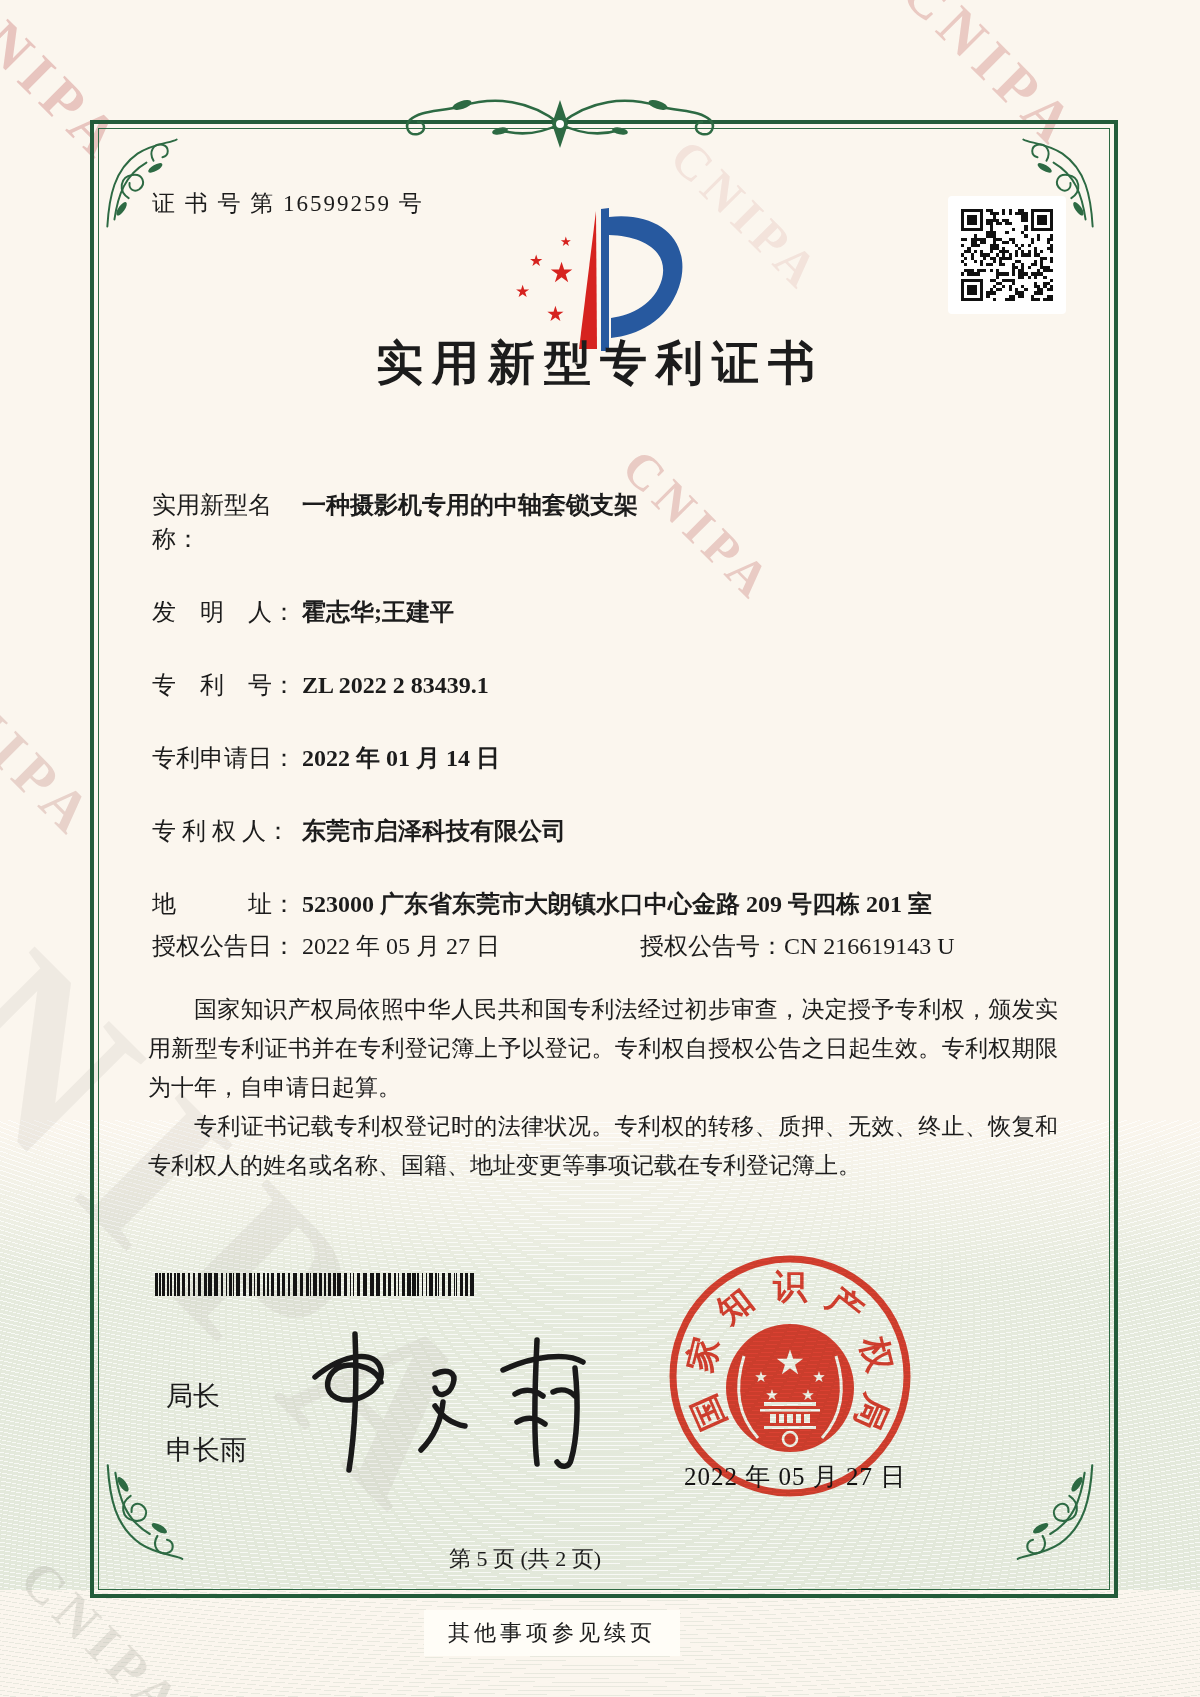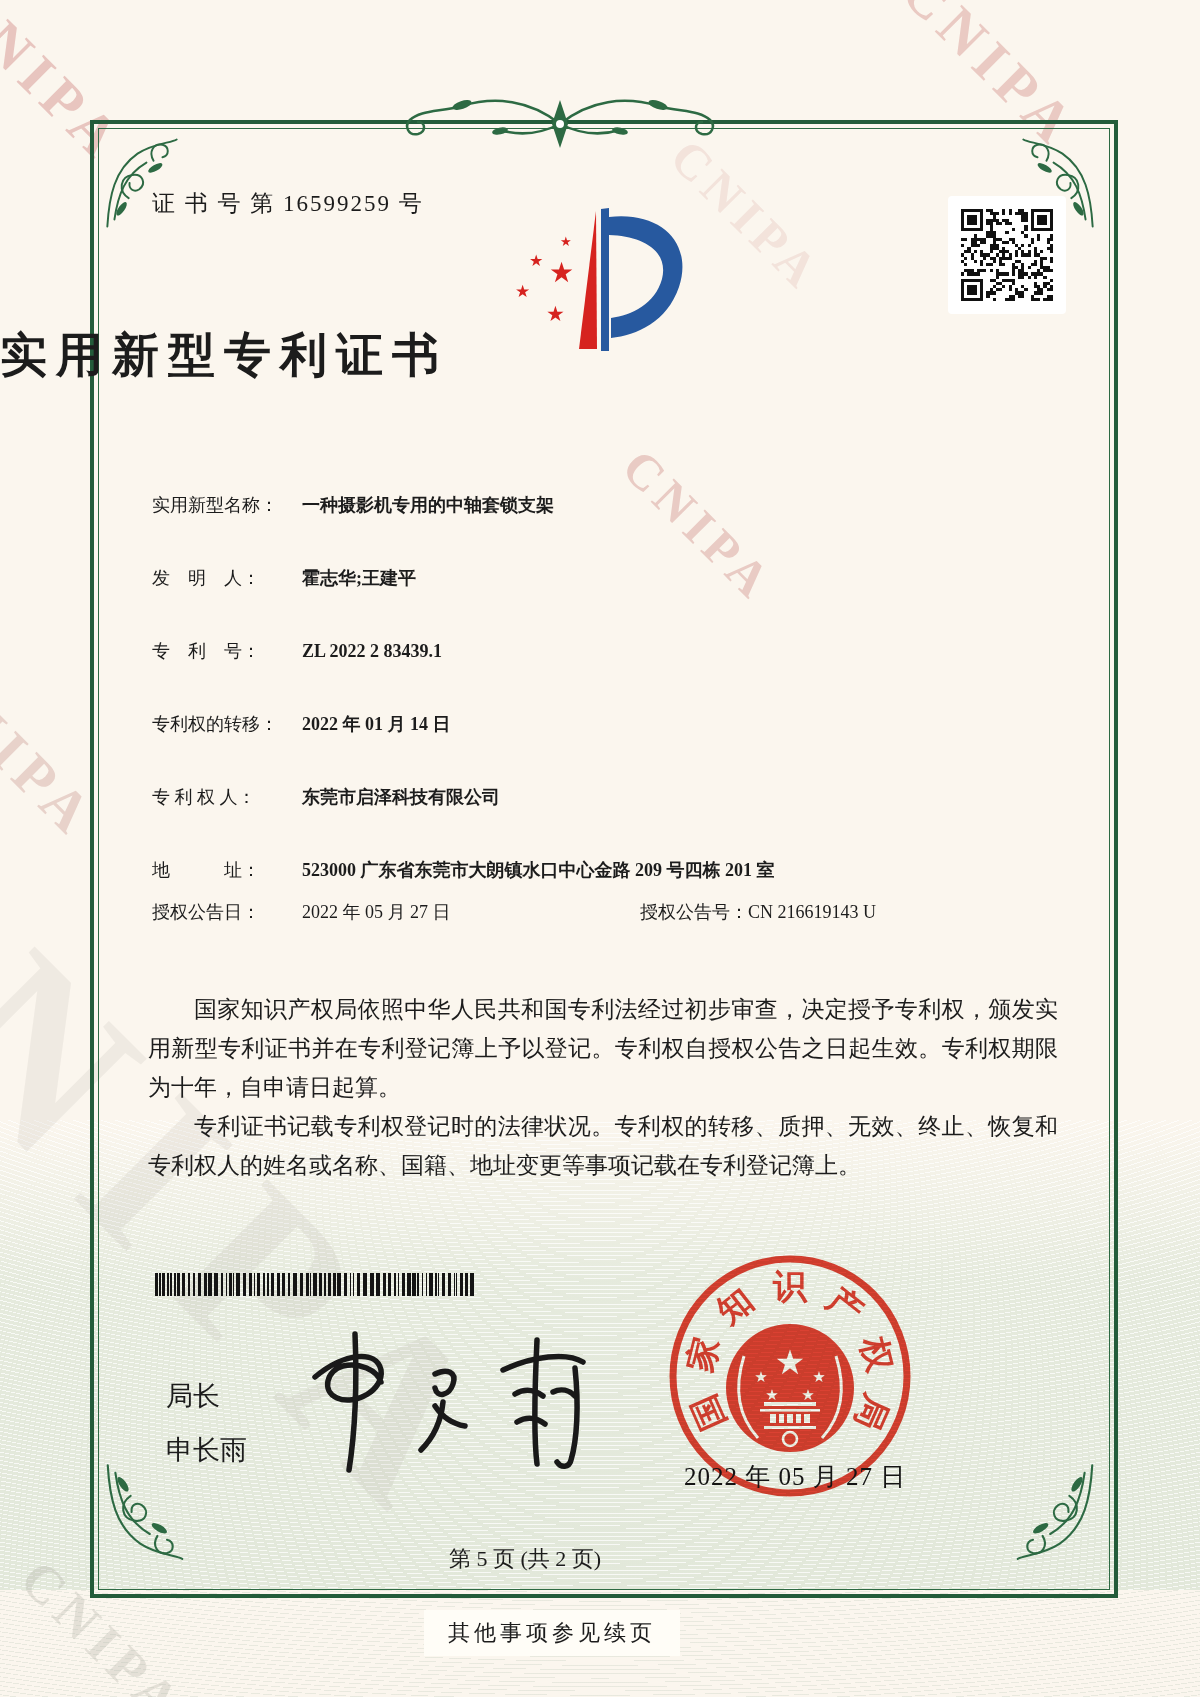--- a/index.html
+++ b/index.html
@@ -45,24 +45,24 @@
   .logo{position:absolute;left:505px;top:195px;width:200px;height:165px;z-index:3;}
   .logo .star{position:absolute;color:#d6231f;line-height:1;z-index:4;}
   .st1{left:55px;top:40px;font-size:13px;}
   .st2{left:24px;top:58px;font-size:16px;}
   .st3{left:44px;top:64px;font-size:28px;}
   .st4{left:10px;top:88px;font-size:17px;}
   .st5{left:41px;top:109px;font-size:21px;}
   .qr-box{position:absolute;left:948px;top:196px;width:118px;height:118px;background:#fff;
           border-radius:4px;z-index:3;display:flex;align-items:center;justify-content:center;}
   .qr-box svg{width:92px;height:92px;shape-rendering:crispEdges;}
-  .doc-title{position:absolute;left:0;top:324px;width:1200px;z-index:3;
+  .doc-title{position:absolute;left:0;top:332px;width:1200px;text-align:center;z-index:3;
              font-size:47px;font-weight:bold;letter-spacing:9px;}
   
-  .fields{position:absolute;left:152px;top:488px;width:915px;z-index:3;font-size:18px;}
+  .fields{position:absolute;left:152px;top:488px;width:915px;z-index:3;font-size:24px;}
   .field-row{display:flex;line-height:34px;margin-bottom:39px;}
   .f-label{flex:0 0 150px;}
   .f-value{flex:1;font-weight:bold;}
   .row-addr{margin-bottom:8px;}
   .row-addr .f-value{max-width:630px;}
   .grant-row{position:relative;line-height:34px;}
   .pair2{position:absolute;left:488px;top:0;display:flex;}
   .pair1{display:flex;}
   
   .body-text{position:absolute;left:148px;top:990px;width:910px;z-index:3;
@@ -471,21 +471,21 @@
     </div>
     <div class="field-row">
       <span class="f-label">发　明　人：</span>
       <span class="f-value">霍志华;王建平</span>
     </div>
     <div class="field-row">
       <span class="f-label">专　利　号：</span>
       <span class="f-value">ZL 2022 2 83439.1</span>
     </div>
     <div class="field-row">
-      <span class="f-label">专利权的转移：</span>
+      <span class="f-label">专利申请日：</span>
       <span class="f-value">2022 年 01 月 14 日</span>
     </div>
     <div class="field-row">
       <span class="f-label">专 利 权 人：</span>
       <span class="f-value">东莞市启泽科技有限公司</span>
     </div>
     <div class="field-row row-addr">
       <span class="f-label">地　　　址：</span>
       <span class="f-value">523000 广东省东莞市大朗镇水口中心金路 209 号四栋 201 室</span>
     </div>

